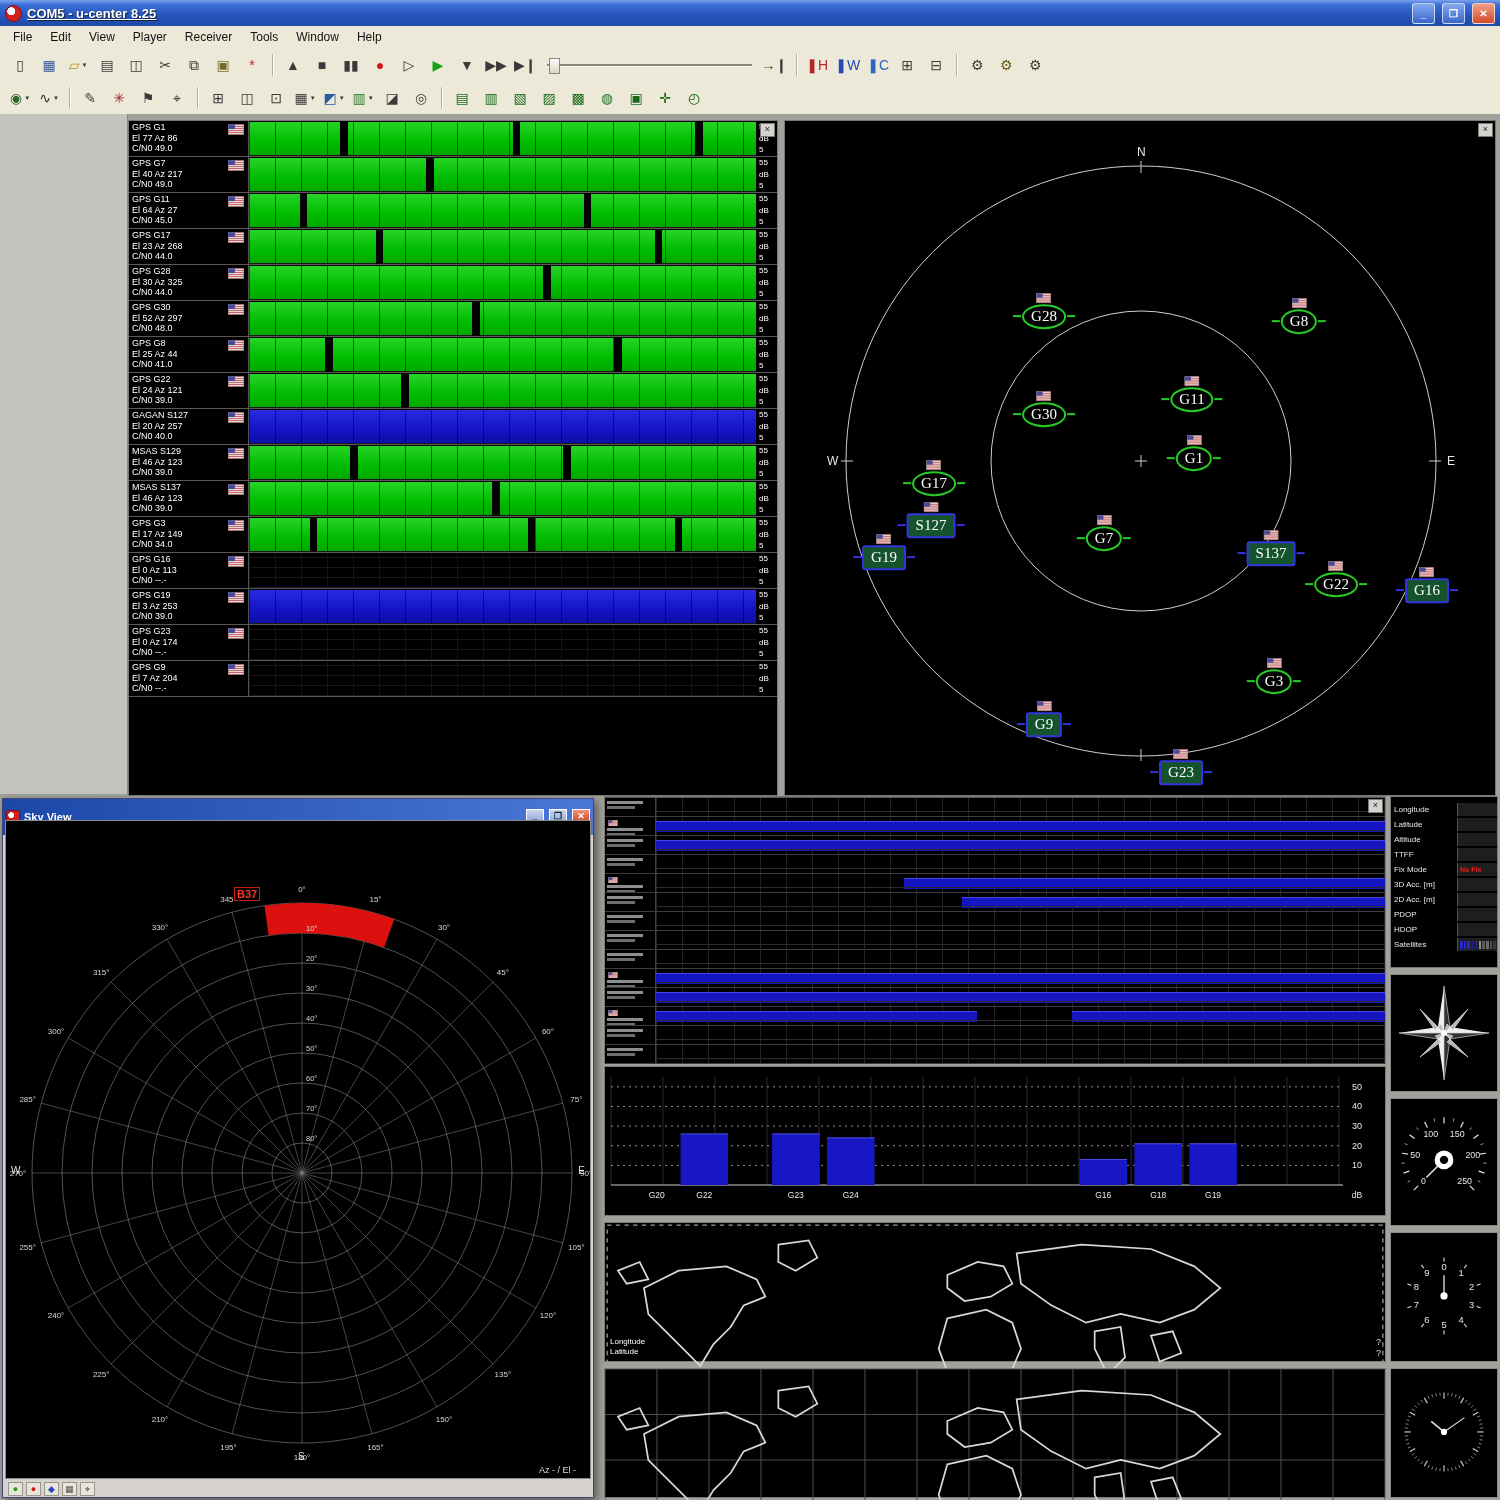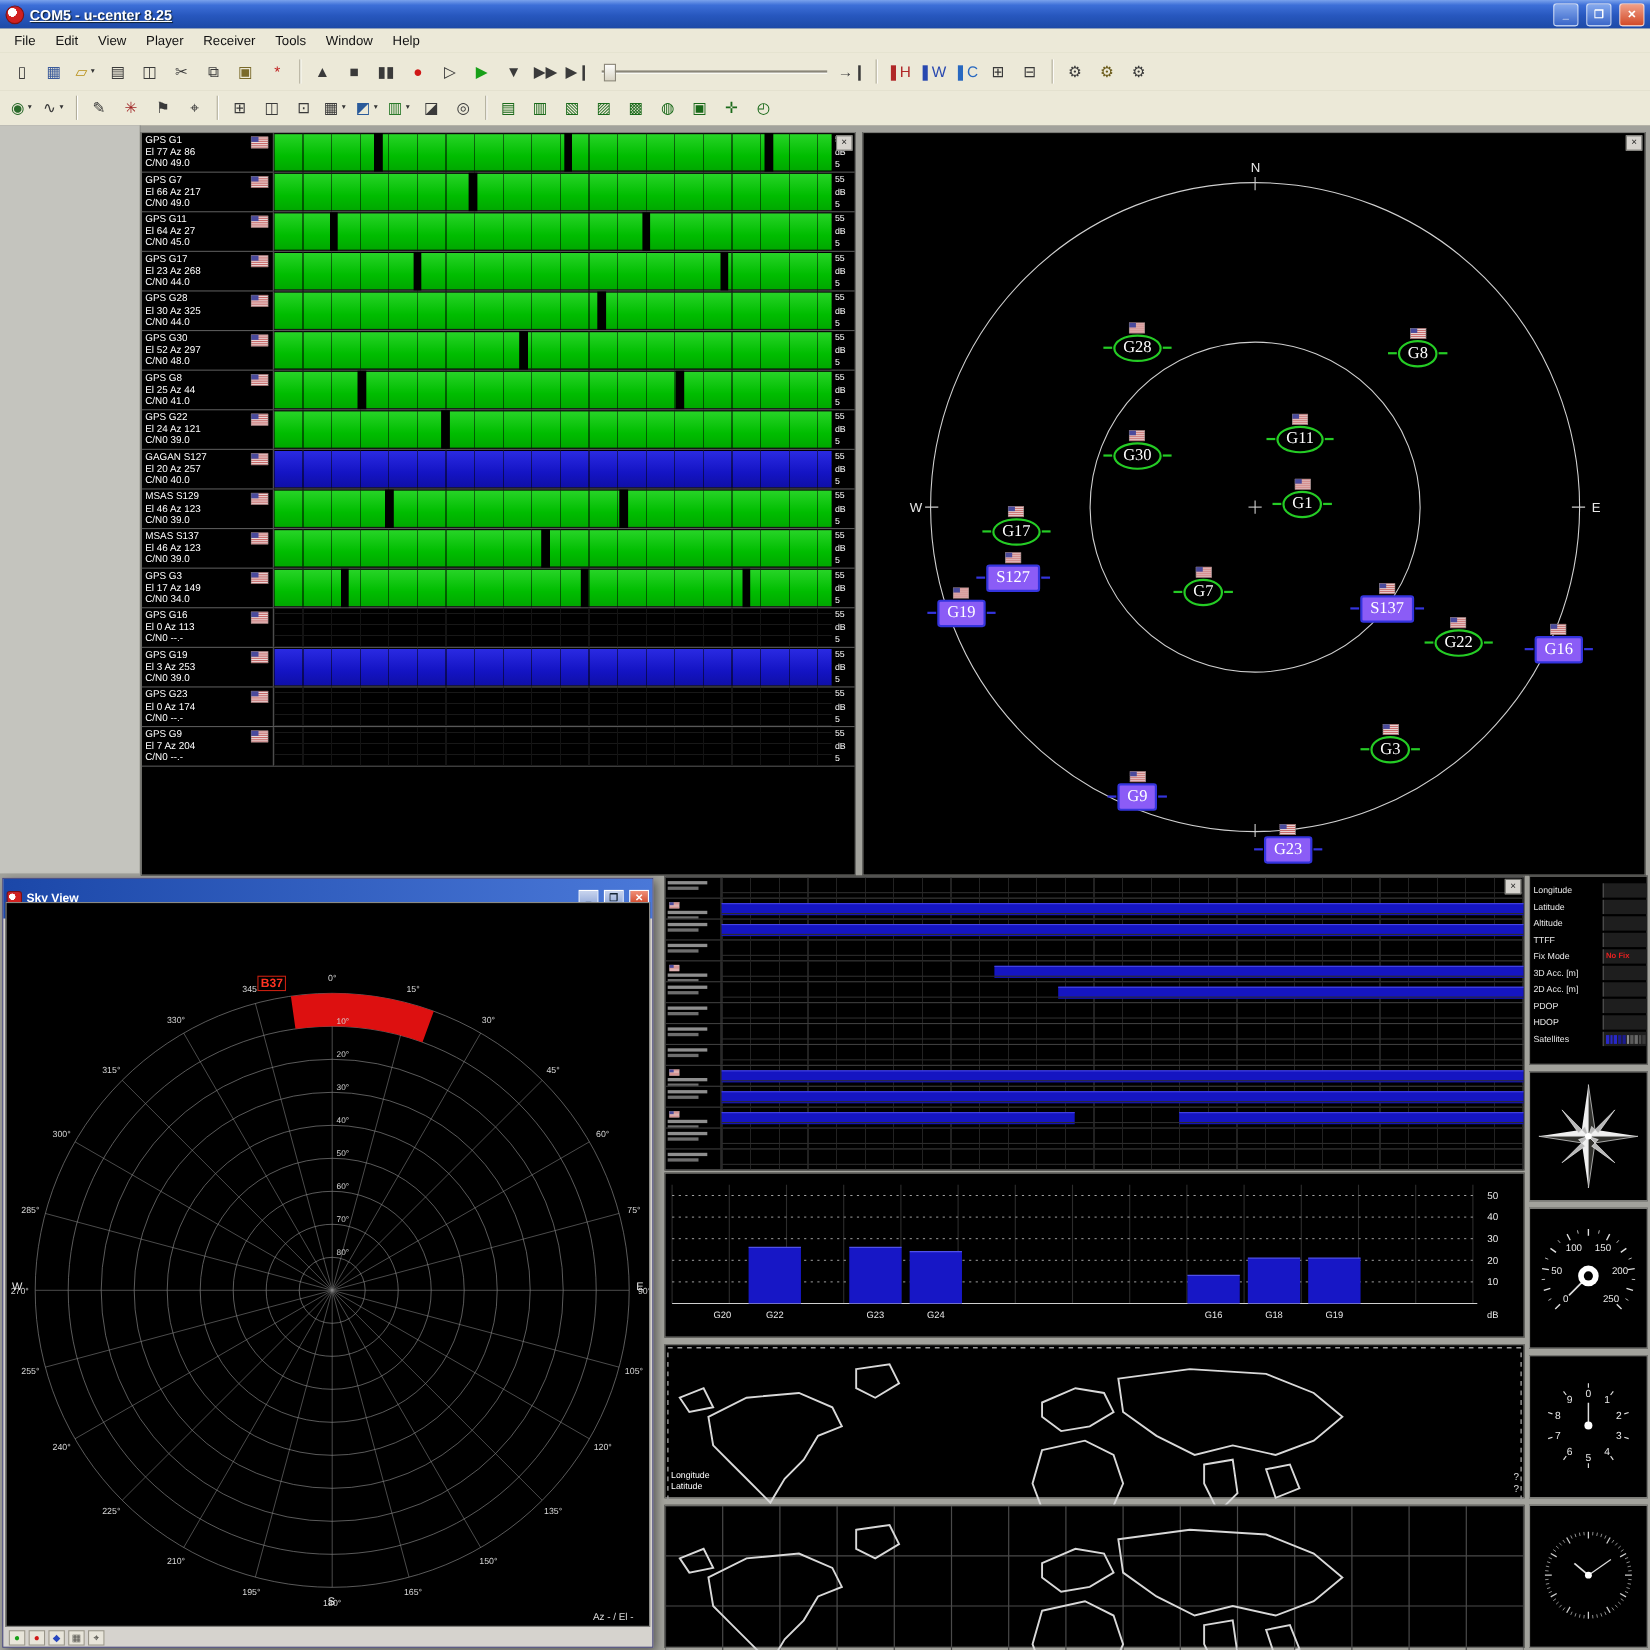--- a/index.html
+++ b/index.html
@@ -40,21 +40,21 @@
   .sig-bar{position:absolute;left:0;top:1px;bottom:1px;right:0;}
   .bar-green{background:linear-gradient(180deg,#27d427 0%,#00bd00 60%,#00a800 100%);}
   .bar-blue{background:linear-gradient(180deg,#2a2ae2 0%,#1414c4 60%,#0f0fa8 100%);}
   .sig-gap{position:absolute;top:0;bottom:0;background:#000;}
   .sig-scale{width:21px;color:#fff;font-size:8px;line-height:8px;display:flex;flex-direction:column;justify-content:space-between;align-items:flex-start;padding:2px 0 2px 3px;box-sizing:border-box;}
   
   .skysat{position:absolute;transform:translate(-50%,-50%);z-index:3;text-align:center;font-family:"Liberation Serif",serif;}
   .sat-flag{display:flex;justify-content:center;margin-bottom:1px;}
   .sat-body{position:relative;display:inline-block;padding:1px 7px;font-size:15px;color:#fff;background:#000;line-height:1.25;}
   .skysat.green .sat-body{border:2px solid #25cc25;border-radius:50%;}
-  .skysat.blue  .sat-body{border:2px solid #3434dd;background:#8b5cf6;border-radius:3px;}
+  .skysat.blue  .sat-body{border:2px solid #3434dd;background:#14532d;border-radius:3px;}
   .wing{position:absolute;top:50%;margin-top:-1px;width:8px;height:2px;}
   .wing.l{left:-11px;}.wing.r{right:-11px;}
   .skysat.green .wing{background:#25cc25;}
   .skysat.blue  .wing{background:#3434dd;}
   .sky-cardinal{position:absolute;color:#e8e8e8;font-size:12px;z-index:2;}
   
   .skyview-window{position:absolute;left:2px;top:684px;width:592px;height:700px;background:#d6d3ce;border:1px solid #44447a;box-shadow:3px 3px 8px #0007;box-sizing:border-box;}
   .sv-titlebar{height:36px;display:flex;align-items:center;gap:4px;padding:0 3px;background:linear-gradient(90deg,#1b47a8,#4a78d8);color:#fff;font-size:11px;font-weight:bold;}
   .sv-icon{width:12px;height:12px;background:radial-gradient(circle at 35% 35%,#fff 0 25%,#d02020 28% 100%);border-radius:3px;border:1px solid #801010;}
   .sv-titlebar .t{flex:1;}
@@ -313,21 +313,21 @@
             </div>
             <div class="sig-scale">
               <span>55</span>
               <span>dB</span>
               <span>5</span>
             </div>
           </div>
           <div class="sig-row">
             <div class="sig-info">
               <div>GPS G7</div>
-              <div>El 66 Az 217</div>
+              <div>El 40 Az 217</div>
               <div>C/N0 49.0</div>
             </div>
             <div class="sig-flag">
               <svg width="16" height="11" viewBox="0 0 16 11">
                 <rect width="16" height="11" fill="#ead8d8"></rect>
                 <rect y="0" width="16" height="1" fill="#c86a6a"></rect>
                 <rect y="2" width="16" height="1" fill="#c86a6a"></rect>
                 <rect y="4" width="16" height="1" fill="#c86a6a"></rect>
                 <rect y="6" width="16" height="1" fill="#c86a6a"></rect>
                 <rect y="8" width="16" height="1" fill="#c86a6a"></rect>
@@ -758,21 +758,21 @@
         <line x1="350" y1="340" x2="362" y2="340" stroke="#cfcfcf"></line>
         <line x1="356" y1="334" x2="356" y2="346" stroke="#cfcfcf"></line>
         <line x1="356" y1="40" x2="356" y2="52" stroke="#cfcfcf"></line>
         <line x1="356" y1="628" x2="356" y2="640" stroke="#cfcfcf"></line>
         <line x1="56" y1="340" x2="68" y2="340" stroke="#cfcfcf"></line>
         <line x1="644" y1="340" x2="656" y2="340" stroke="#cfcfcf"></line>
       </svg>
       <div class="sky-cardinal" style="left:352px;top:24px;">N</div>
       <div class="sky-cardinal" style="left:42px;top:333px;">W</div>
       <div class="sky-cardinal" style="left:662px;top:333px;">E</div>
-      <div id="sky-sats" style="position:absolute;inset:0;">
+      <div id="sky-sats" style="position:absolute;inset:0;margin-left:10px;">
           <div class="skysat green" style="left: 249px; top: 190px;"><div class="sat-flag">
               <svg width="15" height="10" viewBox="0 0 16 11">
                 <rect width="16" height="11" fill="#ead8d8"></rect>
                 <rect y="0" width="16" height="1" fill="#c86a6a"></rect>
                 <rect y="2" width="16" height="1" fill="#c86a6a"></rect>
                 <rect y="4" width="16" height="1" fill="#c86a6a"></rect>
                 <rect y="6" width="16" height="1" fill="#c86a6a"></rect>
                 <rect y="8" width="16" height="1" fill="#c86a6a"></rect>
                 <rect y="10" width="16" height="1" fill="#c86a6a"></rect>
                 <rect width="7" height="5" fill="#4a4a9c"></rect>

